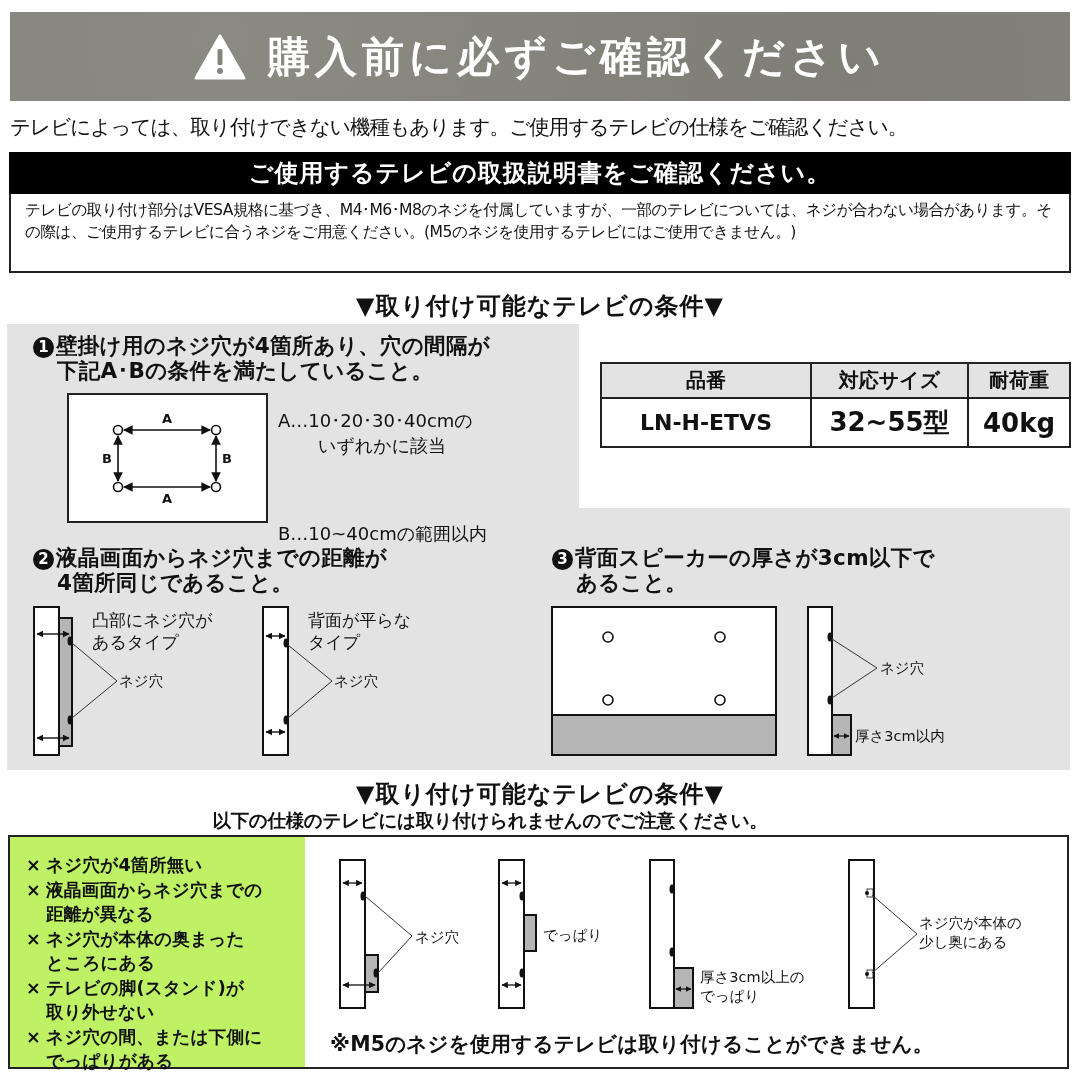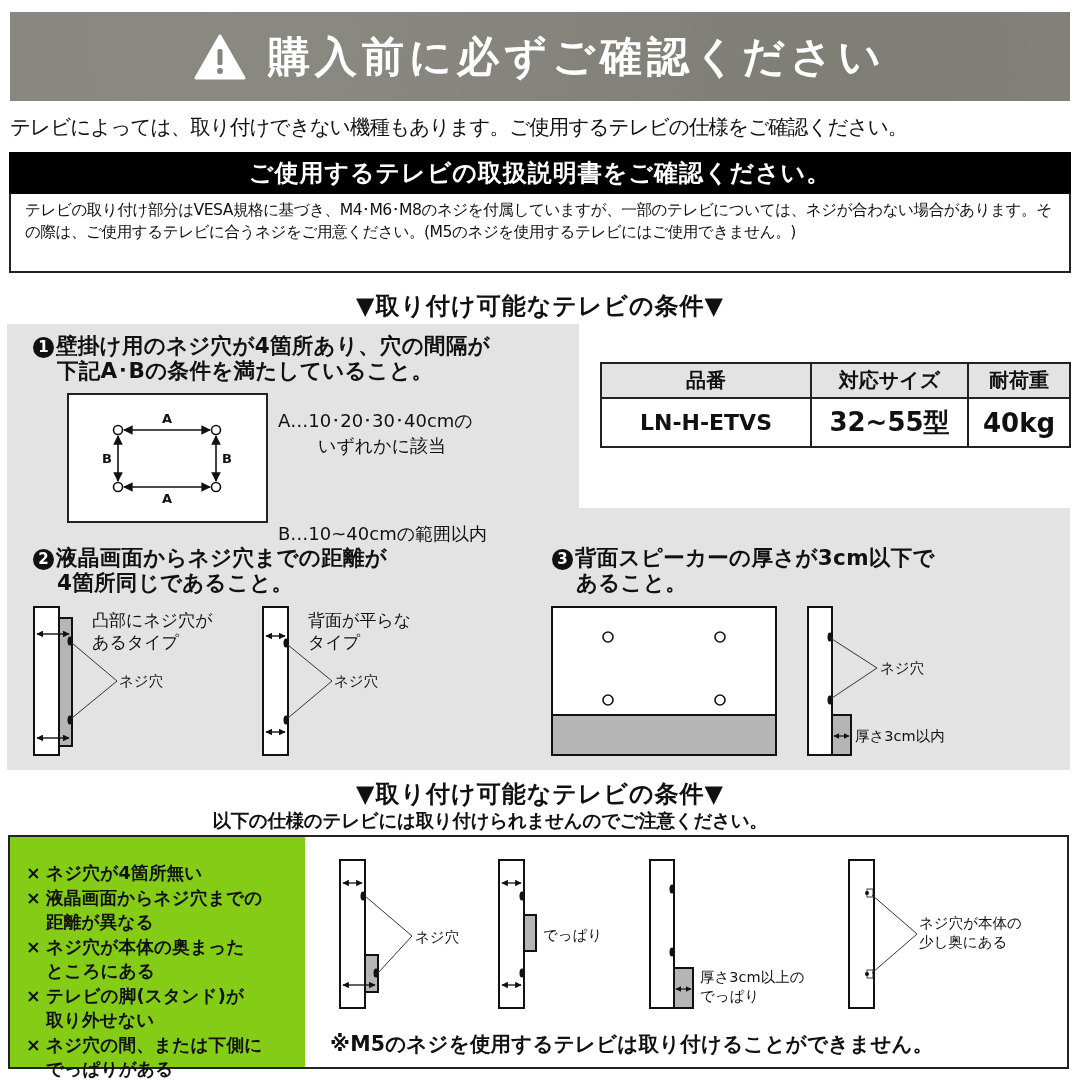--- a/index.html
+++ b/index.html
@@ -50,21 +50,21 @@
   #c2-head { left: 33px; top: 545px; }
   #c3-head { left: 552px; top: 545px; }
 
   .lbl { font-size: 17px; line-height: 22px; }
   .small { font-size: 14.5px; }
 
   
   #impossible-title { left: 0; top: 778px; width: 1080px; text-align: center; font-size: 24px; font-weight: bold; letter-spacing: 1px; }
   #impossible-sub { left: 0; top: 808px; width: 980px; text-align: center; font-size: 18.5px; font-weight: bold; letter-spacing: -0.3px; }
   #impossible-box { left: 8px; top: 835px; width: 1061px; height: 234px; border: 2px solid #222; background: #fff; }
-  #impossible-list { left: 10px; top: 837px; width: 295px; height: 230px; background: #84cc16; padding: 24px 0 0 16px; }
+  #impossible-list { left: 10px; top: 837px; width: 295px; height: 230px; background: #bef264; padding: 16px 0 0 16px; }
   #impossible-list li { list-style: none; font-size: 17.6px; font-weight: bold; line-height: 24.5px; padding-left: 20px; text-indent: -20px; letter-spacing: 0.2px; }
   #impossible-list .x { display: inline-block; width: 20px; text-indent: 0; }
   #m5-note { left: 330px; top: 1030px; font-size: 20.5px; font-weight: bold; letter-spacing: 0.2px; }
 
   svg { overflow: visible; }
 </style>
 </head>
 <body>
 
 <div id="banner" class="abs">

